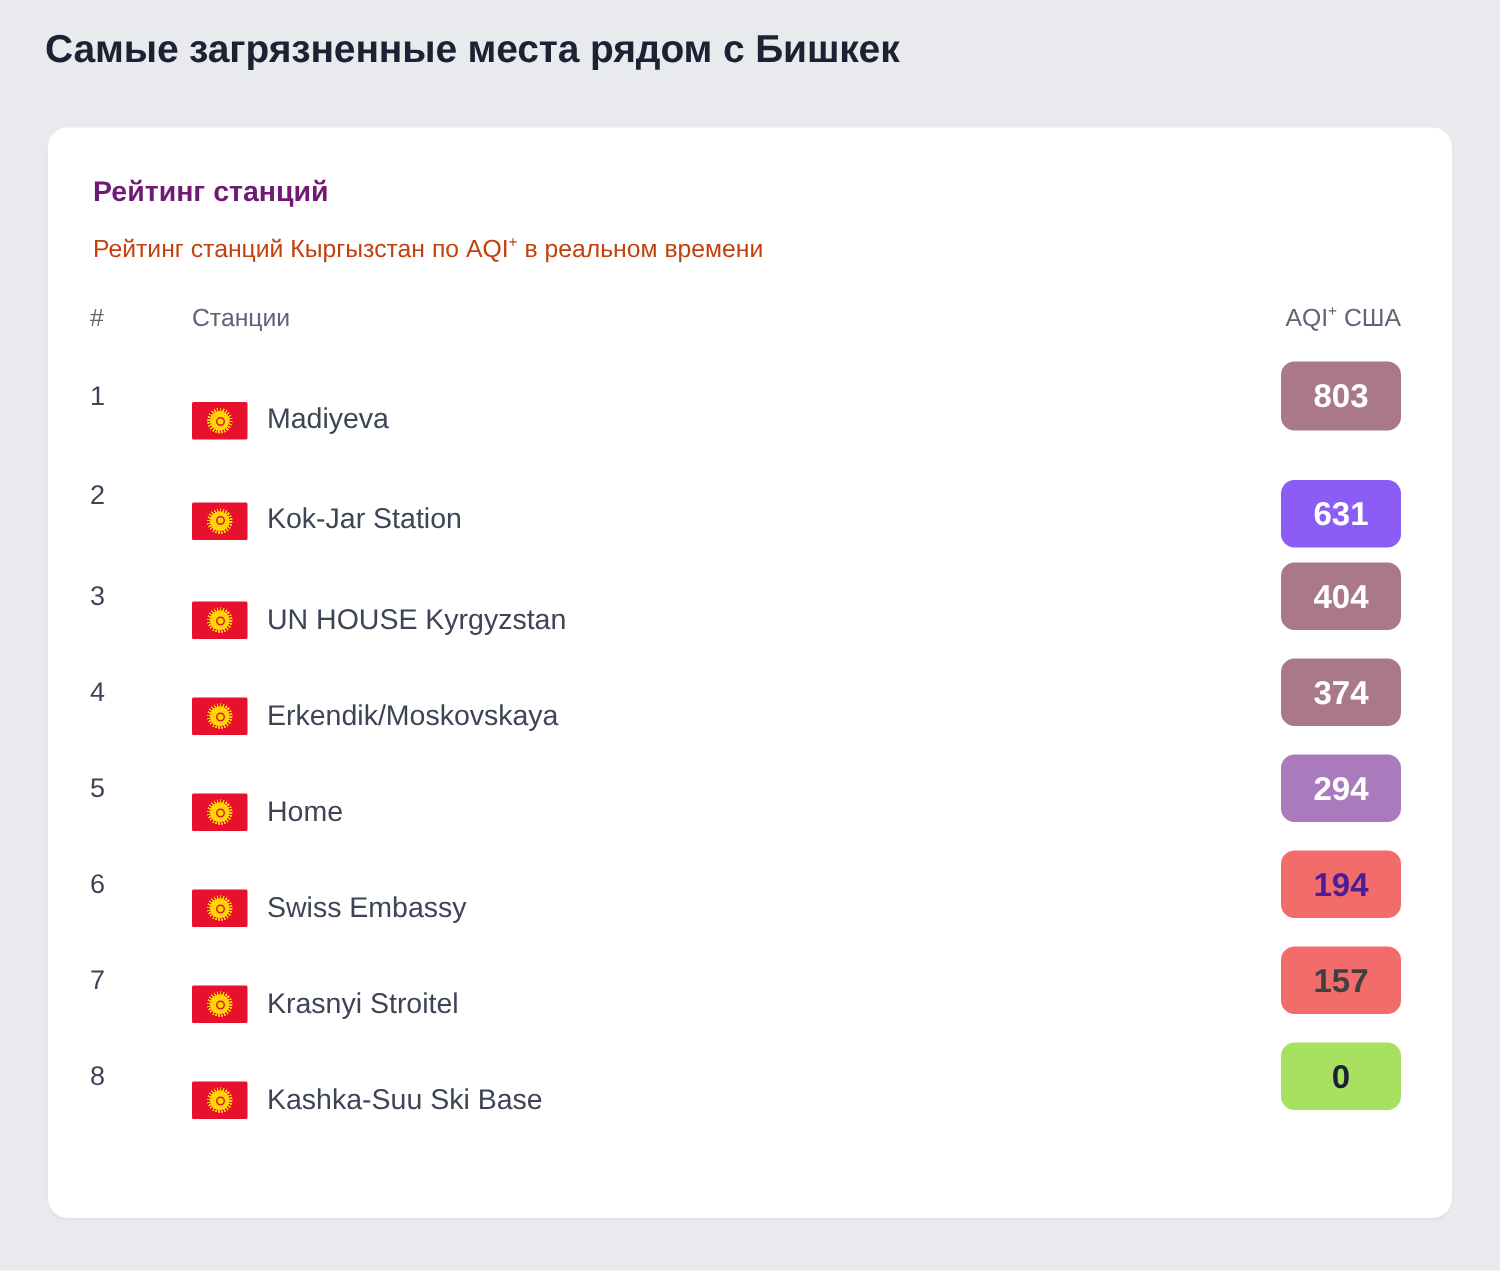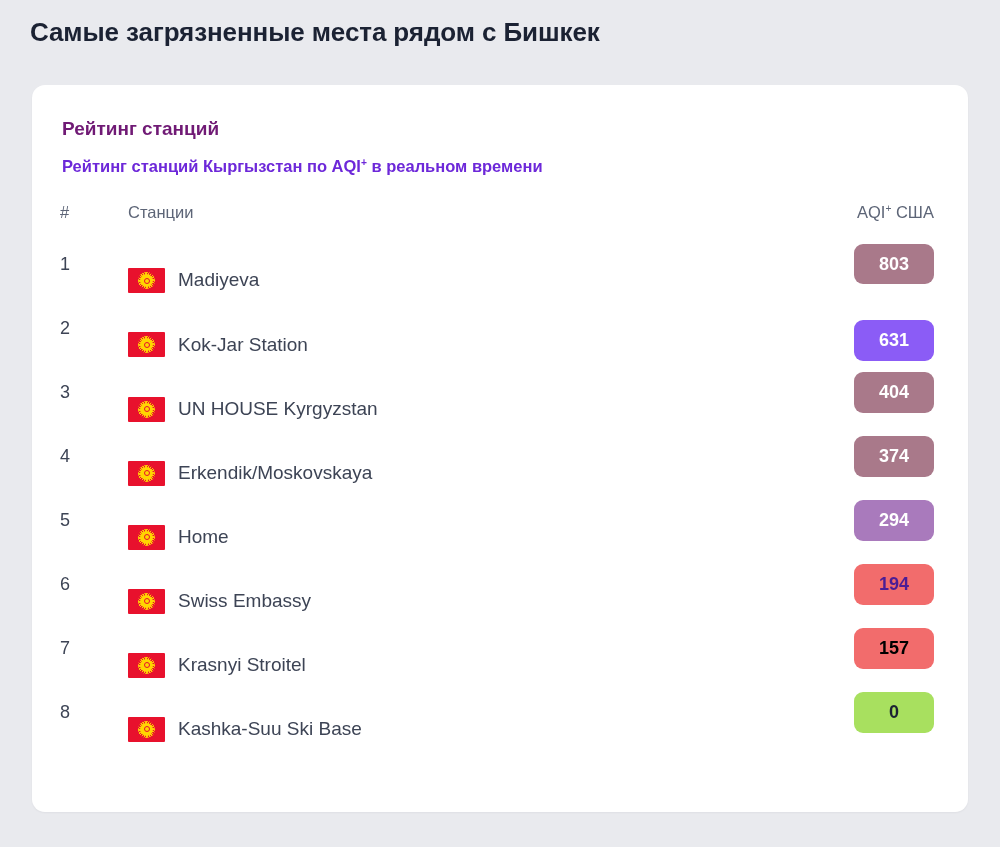--- a/index.html
+++ b/index.html
@@ -48,22 +48,22 @@
   .card-title {
     margin: 0;
     font-size: 19px;
     font-weight: bold;
     color: #701a75;
     line-height: 1.3;
   }
   .card-subtitle {
     margin: 14px 0 0 0;
     font-size: 16.5px;
-    color: #6d28d9;
-    font-weight: bold;
+    color: #c2410c;
+    font-weight: normal;
     line-height: 1.3;
   }
   sup.plus {
     font-size: 0.62em;
     vertical-align: super;
     line-height: 0;
   }
   .table {
     margin-top: 26px;
     width: 100%;
@@ -156,21 +156,21 @@
     color: #3d4455;
     line-height: 1.2;
     white-space: nowrap;
   }
   .aqi-badge {
     display: inline-block;
     min-width: 80px;
     box-sizing: border-box;
     padding: 10px 0;
     border-radius: 9px;
-    font-size: 18px;
+    font-size: 22px;
     font-weight: bold;
     text-align: center;
     color: #ffffff;
     line-height: 1.15;
   }
 </style>
 </head>
 <body style="background: rgb(233, 234, 238);">
 
 <div class="page">
@@ -309,21 +309,21 @@
           <td class="col-station">
             <div class="station-cell">
               <span class="flag">
                   <span class="rays"></span>
                   <span class="sun"></span>
                 </span>
               <span class="station-name">Krasnyi Stroitel</span>
             </div>
           </td>
           <td class="col-aqi">
-            <span class="aqi-badge" style="background-color: rgb(242, 108, 108); color: #000000;">157</span>
+            <span class="aqi-badge" style="background-color: rgb(242, 108, 108); color: #404040;">157</span>
           </td>
         </tr>
 
         <tr class="row">
           <td class="col-rank">
             <span class="rank">8</span>
           </td>
           <td class="col-station">
             <div class="station-cell">
               <span class="flag">

